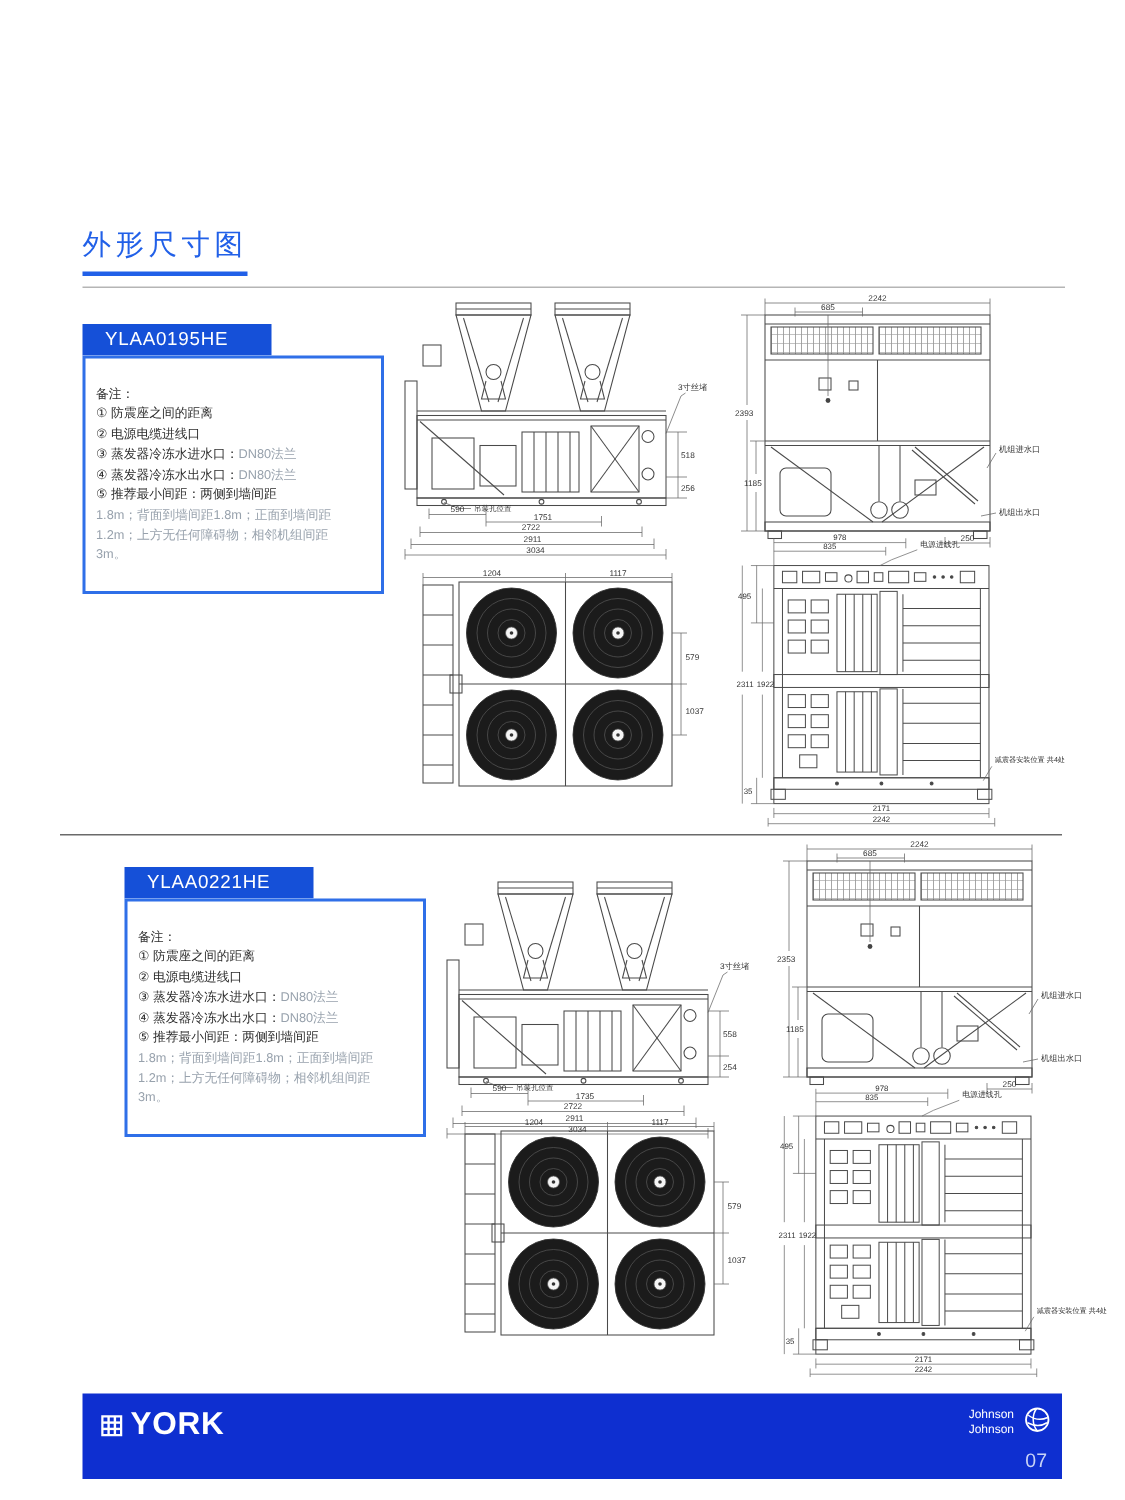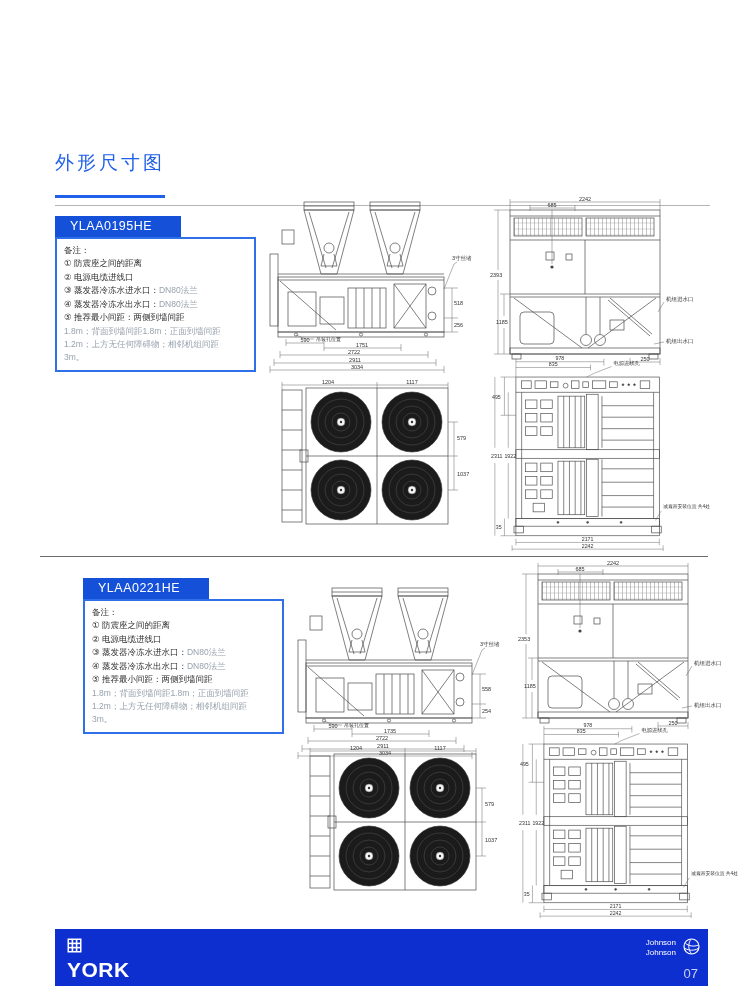--- a/index.html
+++ b/index.html
@@ -1,39 +1,39 @@
 <!DOCTYPE html>
 <html><head>
 <meta charset="utf-8">
 <style>
   html,body{margin:0;padding:0;background:#fff;}
   .page{position:relative;width:750px;height:1000px;background:#fff;overflow:hidden;
         font-family:"Liberation Sans","DejaVu Sans",sans-serif;}
   .title-wrap{position:absolute;left:55px;top:150px;width:655px;border-bottom:1px solid #b5b5b5;padding-bottom:7px;}
-  .title{display:inline-block;font-size:19px;color:#2160e8;letter-spacing:3px;border-bottom:3px solid #2160e8;padding-bottom:19px;}
+  .title{display:inline-block;font-size:19px;color:#2160e8;letter-spacing:3px;border-bottom:3px solid #2160e8;padding-bottom:5px;}
   .sec{position:absolute;left:0;width:750px;height:362px;}
   .s1{top:196px;} .s2{top:558px;margin-left:28px;}
   .model-tab{position:absolute;left:55px;top:20px;width:126px;height:21px;background:#1550d8;color:#fff;
              font-size:12.5px;line-height:21px;padding-left:15px;box-sizing:border-box;letter-spacing:.5px;}
   .notes{position:absolute;left:55px;top:41px;width:201px;border:2px solid #2f6fe8;background:#fff;
-         padding:5px 7px;box-sizing:border-box;font-size:8.5px;line-height:1.58;color:#2d2d2d;}
+         padding:17px 7px;box-sizing:border-box;font-size:8.5px;line-height:1.58;color:#2d2d2d;}
   .notes .mut{color:#98a2ad;}
   .nl{white-space:nowrap;}
   .dwg{position:absolute;}
   .side{left:266px;top:0;width:210px;height:188px;}
   .s2 .side{top:24px;}
   .plan{left:280px;top:184px;width:195px;height:152px;}
   .s2 .plan{top:188px;}
   .endv{left:490px;top:0;width:215px;height:172px;}
   .s2 .endv{top:2px;}
   .rear{left:486px;top:160px;width:230px;height:196px;}
   .s2 .rear{top:165px;}
   .divider{position:absolute;left:40px;top:556px;width:668px;border-top:1px solid #6a6a6a;}
   .footer{position:absolute;left:55px;top:929px;width:653px;height:57px;background:#0e2fd0;}
-  .brand{position:absolute;left:12px;top:9px;display:flex;align-items:flex-start;gap:5px;flex-direction:column;}
+  .brand{position:absolute;left:12px;top:9px;display:flex;align-items:center;gap:5px;}
   .brand-text{color:#fff;font-size:21px;font-weight:bold;letter-spacing:.5px;}
   .jc{position:absolute;right:8px;top:9px;display:flex;align-items:flex-start;gap:7px;}
   .jc-text{color:#fff;font-size:8px;line-height:1.2;text-align:right;}
   .pagenum{position:absolute;right:10px;bottom:5px;color:#c8d2f5;font-size:13px;}
   svg{font-family:"Liberation Sans","DejaVu Sans",sans-serif;}
   .ln{stroke:#4a4a4a;stroke-width:.7;fill:none;}
   .dim{stroke:#666;stroke-width:.5;fill:none;}
   .fanb{fill:#1b1b1b;stroke:#333;stroke-width:.6;}
   .fr{fill:none;stroke:#565656;stroke-width:.5;}
   text{fill:#333;font-size:6px;}

